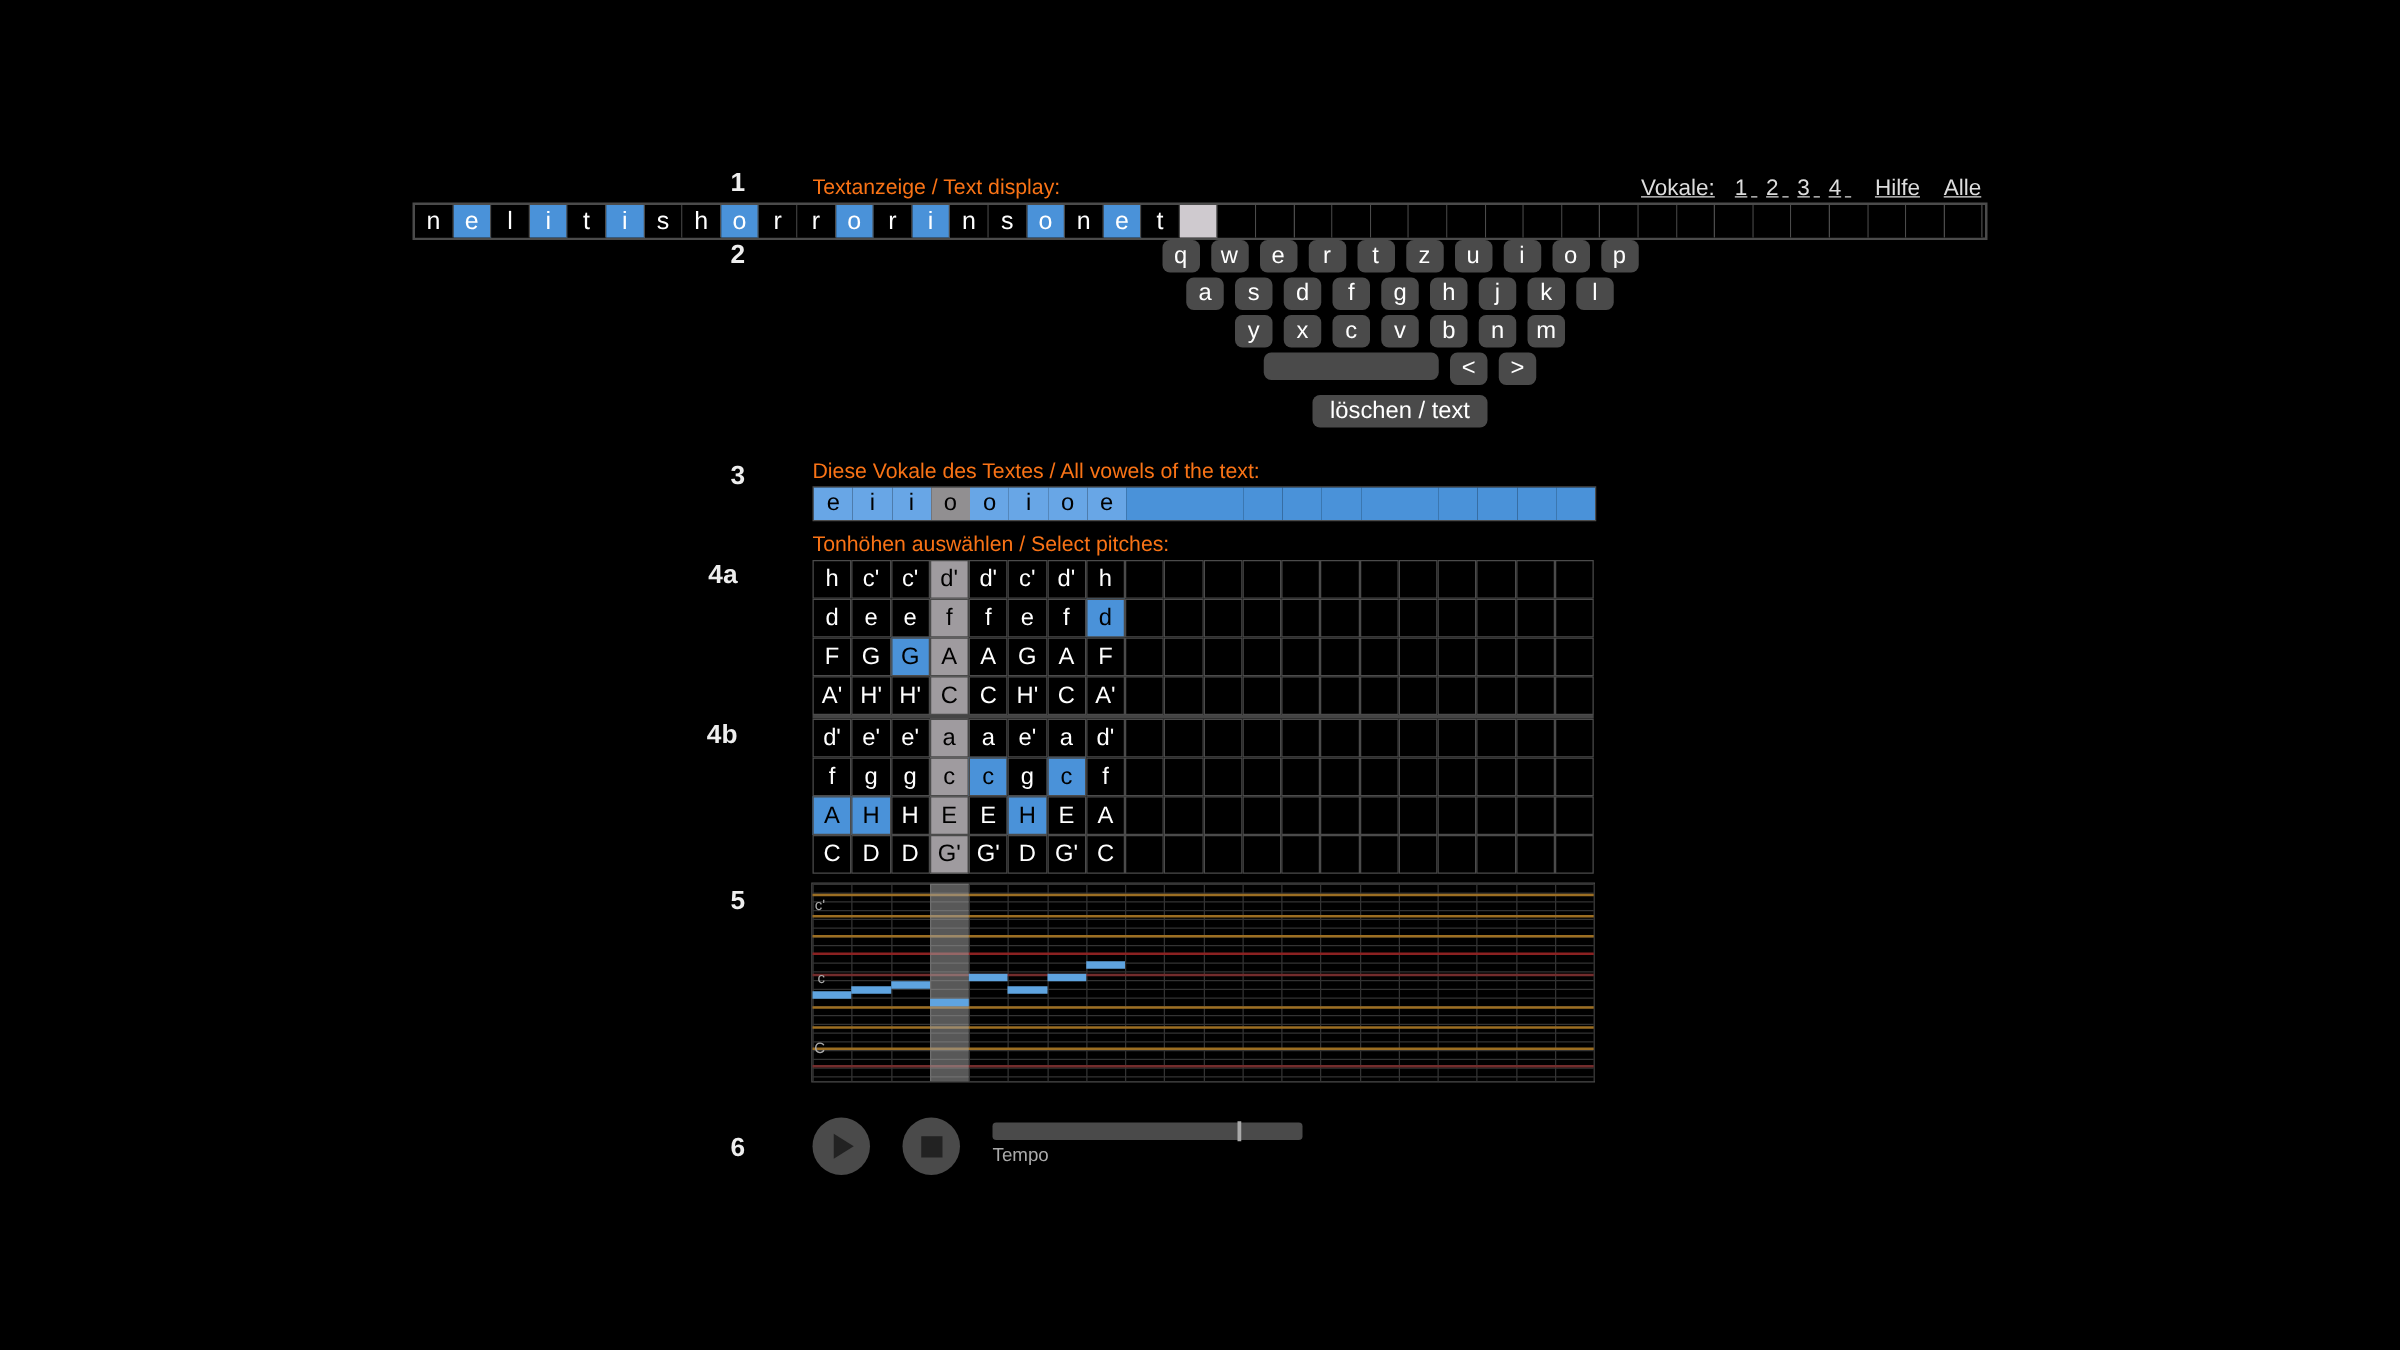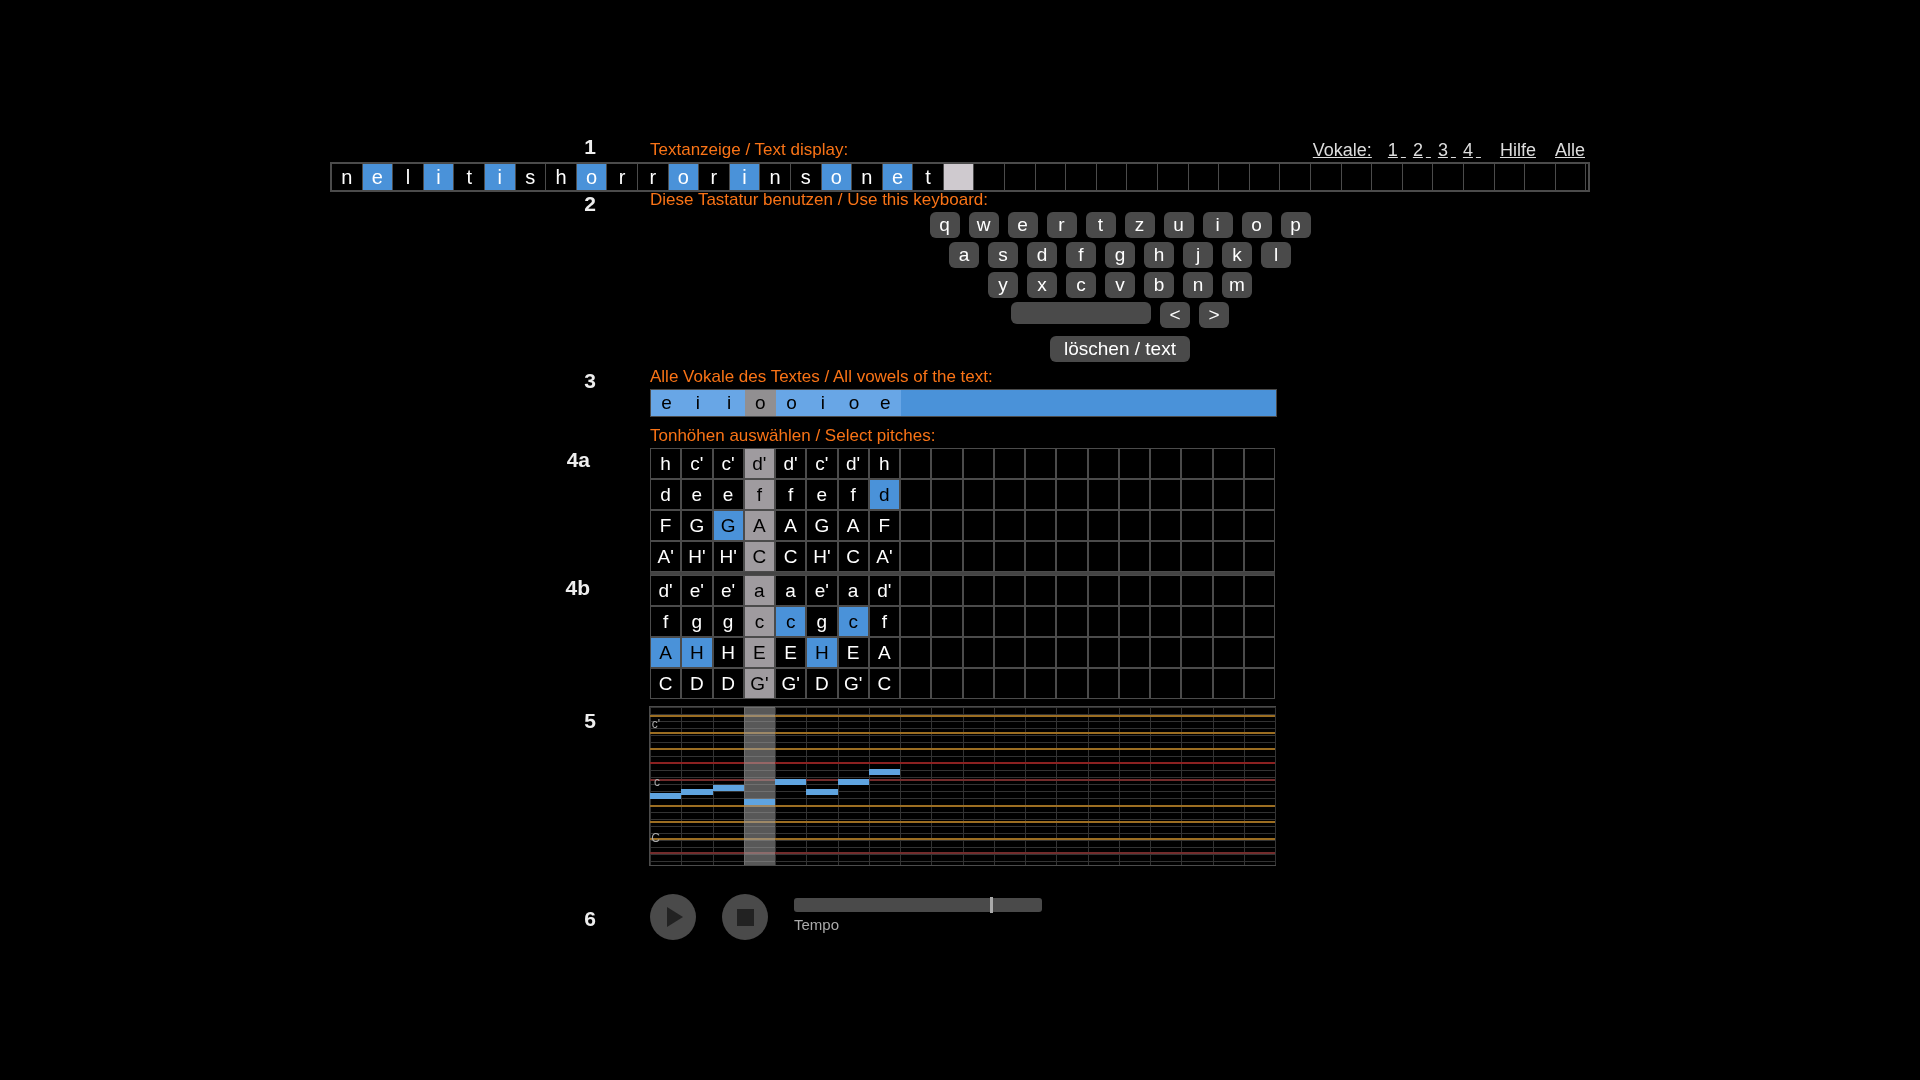--- a/index.html
+++ b/index.html
@@ -180,21 +180,20 @@
         <div class="td-cell"></div>
         <div class="td-cell"></div>
         <div class="td-cell"></div>
         <div class="td-cell"></div>
         <div class="td-cell"></div>
       </div>
   </div>
 
   <div id="num2" class="section-num">2</div>
   <div class="sec2">
-    <div class="label-line">Diese Tastatur benutzen / Use this keyboard:</div>
     <div class="kbd-rows" id="kbd-rows">
       <div class="kbd-row" id="kbd-r1">
           <div class="key">q</div>
           <div class="key">w</div>
           <div class="key">e</div>
           <div class="key">r</div>
           <div class="key">t</div>
           <div class="key">z</div>
           <div class="key">u</div>
           <div class="key">i</div>
@@ -225,21 +224,21 @@
         <div class="spacebar"></div>
       <div class="key">&lt;</div>
           <div class="key">&gt;</div>
         </div>
       <div class="clearbtn">löschen / text</div>
     </div>
   </div>
 
   <div id="num3" class="section-num">3</div>
   <div class="sec3">
-    <div class="label-line">Alle Vokale des Textes / All vowels of the text:</div>
+    <div class="label-line">Diese Vokale des Textes / All vowels of the text:</div>
     <div class="vowel-row" id="vowel-row">
         <div class="v-cell">e</div>
         <div class="v-cell">i</div>
         <div class="v-cell">i</div>
         <div class="v-cell sel">o</div>
         <div class="v-cell">o</div>
         <div class="v-cell">i</div>
         <div class="v-cell">o</div>
         <div class="v-cell">e</div>
         <div class="v-cell empty"></div>

